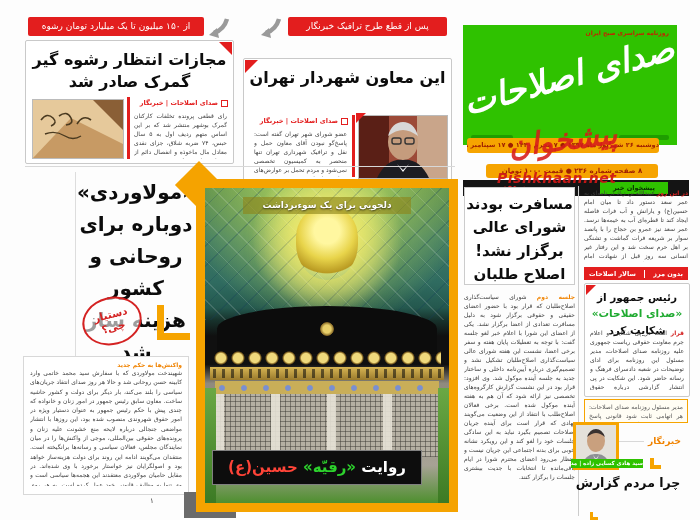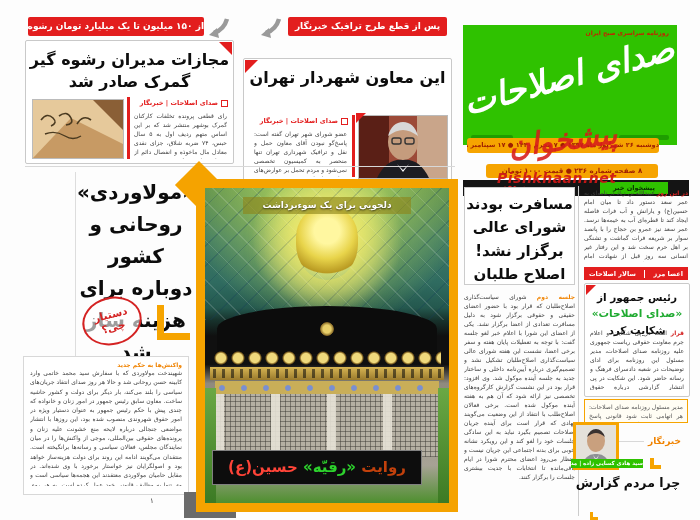--- a/index.html
+++ b/index.html
@@ -1,20 +1,20 @@
 <!DOCTYPE html>
 <html lang="fa" dir="rtl"><head>
 <meta charset="utf-8">
 <style>
   html,body{margin:0;padding:0;background:#fff;}
   .page{position:relative;width:700px;height:520px;background:#fdfdfd;overflow:hidden;
         font-family:"DejaVu Sans",sans-serif;direction:rtl;}
   .abs{position:absolute;}
   
-  .ribbon{background:#e31e1e;color:#fff;font-size:9px;font-weight:bold;text-align:center;
+  .ribbon{background:#e31e1e;color:#fff;font-size:9px;font-weight:normal;text-align:center;
           line-height:19px;height:19px;border-radius:2px;white-space:nowrap;overflow:hidden;}
   .arrow-ico svg{display:block;}
   
   .storybox{background:#fff;border:1px solid #c9c9c9;border-radius:2px;}
   .fold-tl{width:0;height:0;border-top:13px solid #e31e1e;border-right:13px solid transparent;}
   .fold-tr{width:0;height:0;border-top:13px solid #e31e1e;border-left:13px solid transparent;}
   .headline2{font-weight:800;color:#0d0d0d;text-align:center;font-size:16px;line-height:1.35;}
   .srcrow{color:#e31e1e;font-size:6.5px;font-weight:bold;white-space:nowrap;overflow:hidden;}
   .srcrow .sq{display:inline-block;width:5px;height:5px;border:1px solid #e31e1e;vertical-align:middle;margin-left:3px;}
   .excerpt{font-size:6px;line-height:1.5;color:#444;text-align:justify;overflow:hidden;}
@@ -74,21 +74,21 @@
      background-image:
        repeating-linear-gradient(90deg, rgba(230,226,214,.9) 0 9px, rgba(0,0,0,0) 9px 56px),
        repeating-linear-gradient(0deg, rgba(62,60,54,.5) 0 1px, transparent 1px 5px),
        repeating-linear-gradient(90deg, rgba(62,60,54,.5) 0 1px, transparent 1px 5px);}
   .greenstrip{position:absolute;top:200px;bottom:0;width:11px;background:linear-gradient(#6aa844,#3c7a24);}
   .shrine-banner{position:absolute;left:38px;width:168px;top:9px;height:17px;
      background:rgba(140,132,26,.62);color:#fff;font-size:9px;font-weight:bold;text-align:center;
      line-height:17px;text-shadow:0 1px 2px rgba(0,0,0,.7);white-space:nowrap;overflow:hidden;}
   .shrine-cap{position:absolute;left:7px;width:208px;bottom:18px;height:33px;background:#0d0d0d;
      border:1px solid #808080;text-align:center;line-height:33px;font-weight:800;font-size:15px;white-space:nowrap;}
-  .cap-w{color:#c2410c;} .cap-g{color:#2dd22d;} .cap-r{color:#ff4438;}
+  .cap-w{color:#ffffff;} .cap-g{color:#2dd22d;} .cap-r{color:#ff4438;}
   .shadowL{background:#6b6b6b;}
   
   .vline{background:#ccc;width:1px;}
   .hline{background:#d8d8d8;height:1px;}
   .travel-head{border:1px solid #ccc;background:#fff;font-size:15px;font-weight:800;color:#0d0d0d;
       text-align:center;line-height:1.55;padding-top:5px;}
   .tiny{font-size:6px;line-height:1.5;color:#3c3c3c;text-align:justify;overflow:hidden;}
   .lead-red{color:#d42222;font-weight:bold;}
   .lead-orange{color:#f08300;font-weight:bold;}
   .salar{background:#e31e1e;color:#fff;font-size:6.5px;font-weight:bold;
@@ -124,21 +124,21 @@
   <div class="abs arrow-ico" style="left:258px;top:16px;">
     <svg width="24" height="24" viewBox="0 0 24 24">
         <path d="M21 3c-2 7-7 12-13 14" stroke="#9a9a9a" stroke-width="4.5" fill="none"></path>
         <path d="M11 12l-8 7 10 3z" fill="#9a9a9a"></path>
       </svg>
   </div>
 
   <div class="abs storybox" style="left:25px;top:40px;width:207px;height:122px;">
     <div class="abs fold-tr" style="right:1px;top:1px;"></div>
     <div class="abs headline2" style="left:0;right:0;top:8px;">
-      <div>مجازات مدیران رشوه گیر</div>
+      <div>مجازات انتظار رشوه گیر</div>
       <div>گمرک صادر شد</div>
     </div>
     <div class="abs thumb" style="left:6px;top:58px;width:90px;height:58px;">
       <svg width="90" height="58" viewBox="0 0 90 58">
         <rect width="90" height="58" fill="#e6c99b"></rect>
         <path d="M0 58 L38 18 L90 44 L90 58 Z" fill="#c79a64"></path>
         <path d="M60 0 L90 0 L90 30 Z" fill="#8a5f36"></path>
         <path d="M8 20 q6 -8 12 -2 q5 5 -2 8 M26 16 q8 -6 12 2 q3 6 -5 7 M44 24 q6 -10 14 -4" stroke="#4a3a20" stroke-width="1.6" fill="none"></path>
         <path d="M12 34 q10 -4 20 2 q8 5 16 0" stroke="#4a3a20" stroke-width="1.4" fill="none"></path>
       </svg>
@@ -173,22 +173,22 @@
         <path d="M38 48 l6 6 l6 -6 l-6 8 Z" fill="#fff"></path>
       </svg>
     </div>
     <div class="abs" style="left:112px;top:54px;width:0;height:0;border-top:10px solid #e31e1e;border-right:10px solid transparent;"></div>
   </div>
 
   <div class="abs hline" style="left:25px;top:166px;width:430px;"></div>
 
   <div class="abs bigheads" style="left:75px;top:172px;width:120px;height:182px;padding-top:4px;">
     <div>«مولاوردی»</div>
+    <div>دوباره برای</div>
     <div>روحانی و کشور</div>
-    <div>دوباره برای</div>
     <div>هزینه ساز شد</div>
   </div>
   <div class="abs stamp" style="left:82px;top:297px;width:56px;height:44px;">
     <div>دستیار</div>
     <div>چی؟</div>
   </div>
   <div class="abs bracketL" style="left:157px;top:305px;width:26px;height:28px;"></div>
 
   <div class="abs bodybox" style="left:23px;top:356px;width:166px;height:139px;padding:4px 6px;box-sizing:border-box;">
     <div class="tag-orange">واکنش‌ها به حکم جدید</div>
@@ -245,21 +245,21 @@
   </div>
   <div class="abs tiny" style="left:464px;top:292px;width:111px;height:226px;">
     <span class="lead-orange">جلسه دوم</span><span> شورای سیاست‌گذاری اصلاح‌طلبان که قرار بود با حضور اعضای حقیقی و حقوقی برگزار شود به دلیل مسافرت تعدادی از اعضا برگزار نشد. یکی از اعضای این شورا با اعلام خبر لغو جلسه گفت: با توجه به تعطیلات پایان هفته و سفر برخی اعضا، نشست این هفته شورای عالی سیاست‌گذاری اصلاح‌طلبان تشکیل نشد و تصمیم‌گیری درباره آیین‌نامه داخلی و ساختار جدید به جلسه آینده موکول شد. وی افزود: قرار بود در این نشست گزارش کارگروه‌های تخصصی نیز ارائه شود که آن هم به هفته آینده موکول شده است. برخی فعالان اصلاح‌طلب با انتقاد از این وضعیت می‌گویند نهادی که قرار است برای آینده جریان اصلاحات تصمیم بگیرد نباید به این سادگی جلسات خود را لغو کند و این رویکرد نشانه خوبی برای بدنه اجتماعی این جریان نیست و انتظار می‌رود اعضای محترم شورا در ایام باقی‌مانده تا انتخابات با جدیت بیشتری جلسات را برگزار کنند.</span>
   </div>
 
   <div class="abs tiny" style="left:584px;top:188px;width:104px;height:74px;">
     <span class="lead-red">در این روز</span><span> عبیدالله بن زیاد در نامه‌ای به عمر سعد دستور داد تا میان امام حسین(ع) و یارانش و آب فرات فاصله ایجاد کند تا قطره‌ای آب به خیمه‌ها نرسد. عمر سعد نیز عمرو بن حجاج را با پانصد سوار بر شریعه فرات گماشت و تشنگی بر اهل حرم سخت شد و این رفتار غیر انسانی سه روز قبل از شهادت امام حسین(ع) صورت گرفت.</span>
   </div>
 
   <div class="abs salar" style="left:584px;top:267px;width:104px;height:13px;box-sizing:border-box;">
-    <span>اعضا مرز</span>
+    <span>بدون مرز</span>
     <span class="div"></span>
     <span>سالار اصلاحات</span>
   </div>
 
   <div class="abs storybox" style="left:584px;top:283px;width:104px;height:112px;">
     <div class="abs" style="left:1px;top:1px;width:0;height:0;border-top:10px solid #e31e1e;border-right:10px solid transparent;"></div>
     <div class="abs pres-head" style="left:2px;right:2px;top:5px;">
       <span>رئیس جمهور از </span><span class="green-ink">«صدای اصلاحات»</span><span> شکایت کرد</span>
     </div>
     <div class="abs tiny" style="left:5px;right:5px;top:44px;height:62px;">

